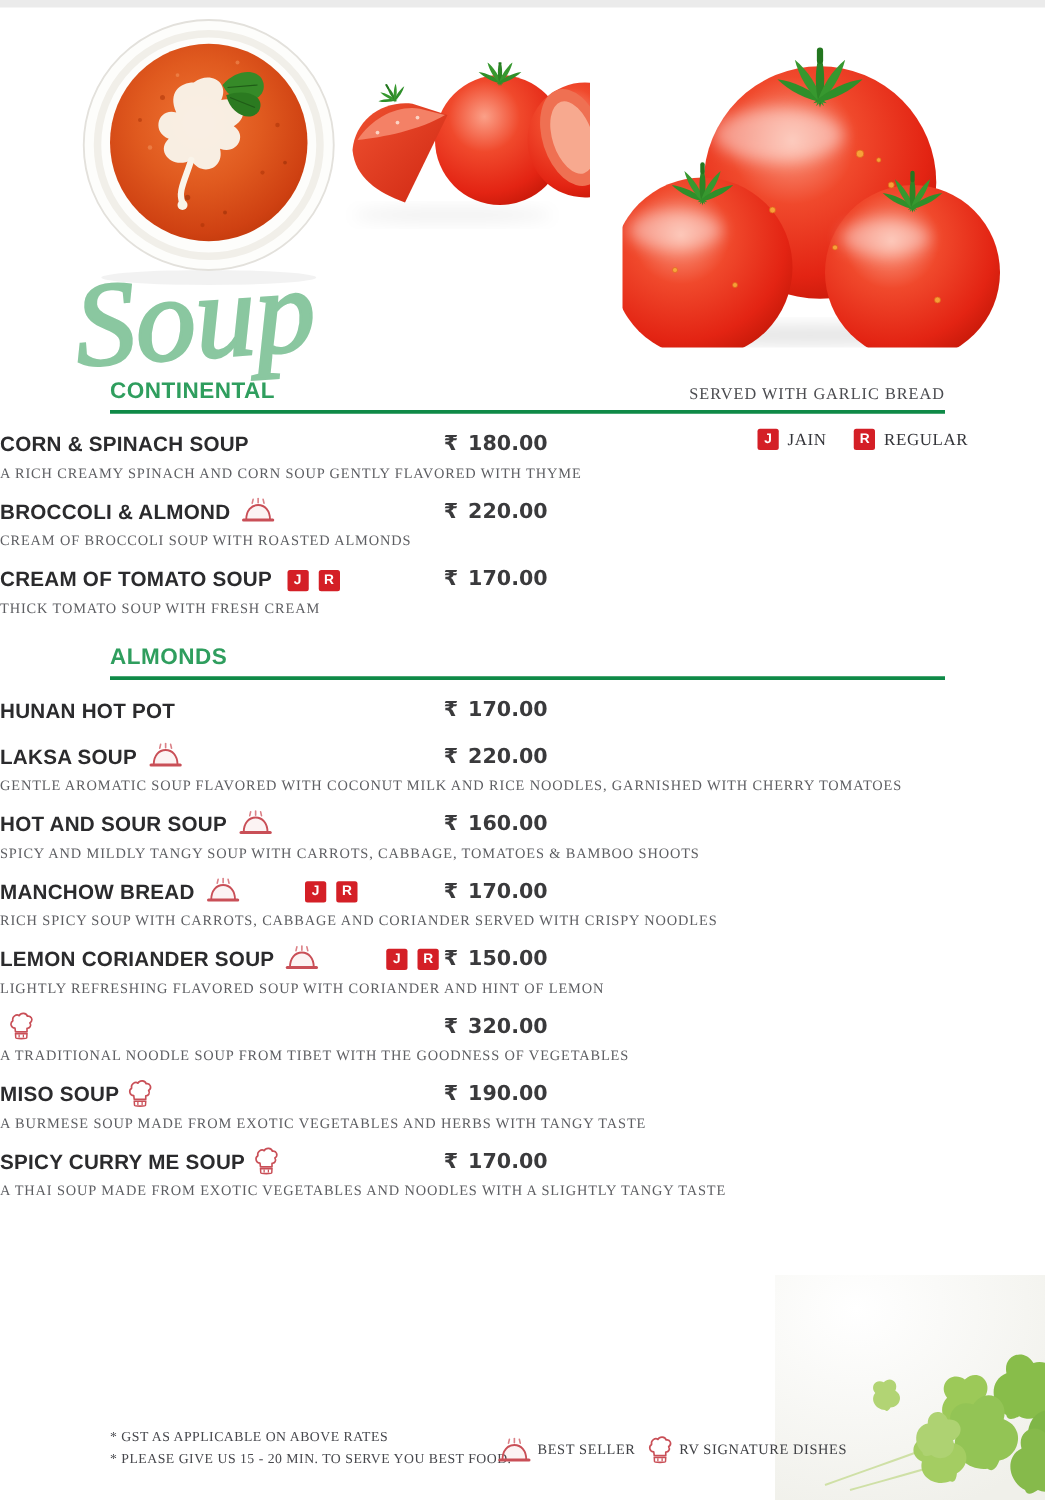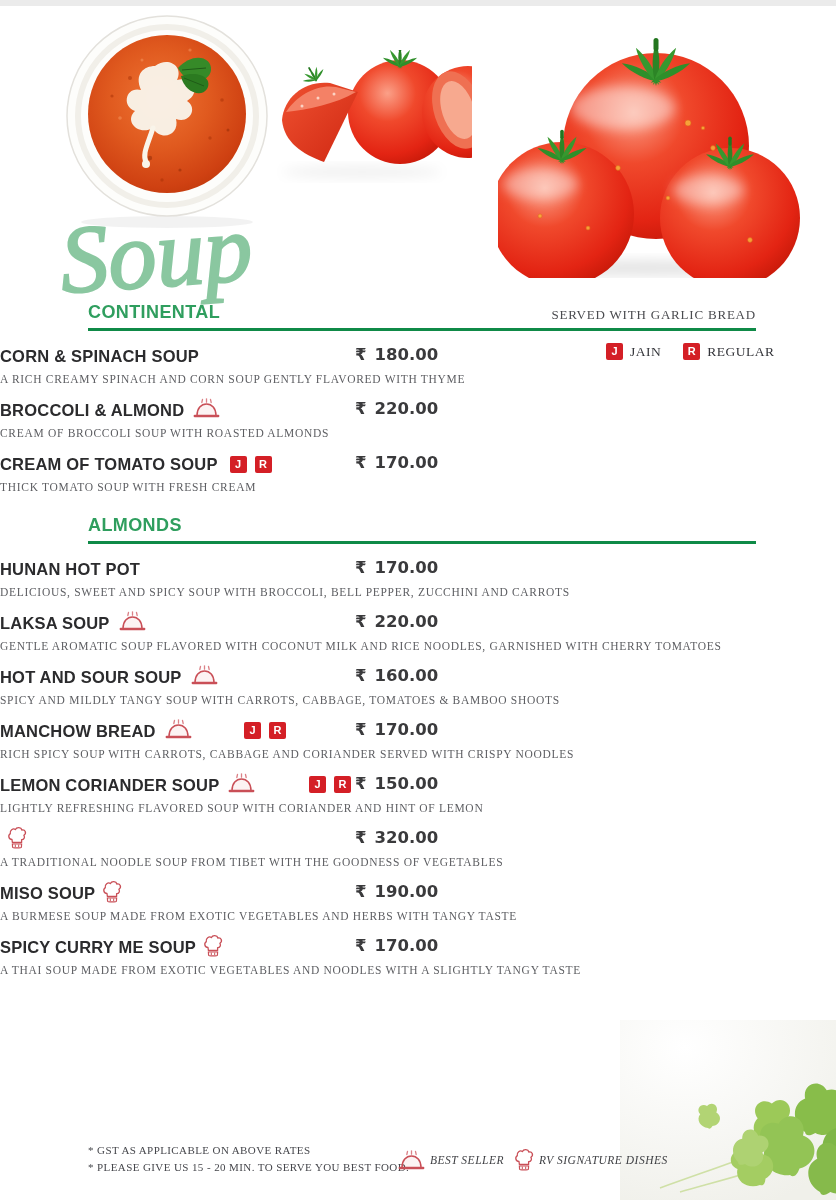--- a/index.html
+++ b/index.html
@@ -51,21 +51,21 @@
         font-family:"DejaVu Sans","Liberation Sans",sans-serif;
         font-size:16.5px;font-weight:700;color:#3a3a3c;}
   .item-desc{font-family:"Liberation Serif",serif;font-size:11.5px;color:#5d5e62;
         letter-spacing:.7px;margin-top:5px;white-space:nowrap;}
 
   
   .footer-notes{position:absolute;left:88px;top:1142px;font-family:"Liberation Serif",serif;
         font-size:11px;color:#46474c;line-height:17px;letter-spacing:.4px;}
   .footer-legend{position:absolute;left:398px;top:1148px;display:flex;align-items:center;}
   .footer-legend .lbl{font-family:"Liberation Serif",serif;font-size:11.5px;color:#3f4044;
-        letter-spacing:.5px;margin:0 10px 0 5px;font-style:italic;}
+        letter-spacing:.5px;margin:0 10px 0 5px;}
 </style>
 </head>
 <body>
 
 <svg width="0" height="0" style="position:absolute">
   <defs>
     <radialGradient id="tg" cx="38%" cy="32%" r="78%">
       <stop offset="0%" stop-color="#fba088"></stop>
         <stop offset="35%" stop-color="#f0492c"></stop>
       <stop offset="75%" stop-color="#e32413"></stop>
@@ -257,21 +257,20 @@
                   <path d="M25,3.5 C23.5,9.5 15,15.2 7.5,14.8 C2.8,14.6 0.8,11.6 2.6,10.2 C4.4,8.9 7.5,10.2 12,8.8 C16.8,7.3 21.3,4.6 23.2,1.6 Z" fill="#d6231f"></path>
                   <path d="M23.2,3.2 C24.2,1.2 25.4,0.8 25.6,2.4" stroke="#7f3f12" stroke-width="1.4" fill="none" stroke-linecap="round"></path>
                 </svg>
             </span>
             <span class="item-name">HUNAN HOT POT</span>
             <span class="price">
                 <span>₹</span>
                 <span>170.00</span>
               </span>
           </div>
-          <div class="item-desc">DELICIOUS, SWEET AND SPICY SOUP WITH BROCCOLI, BELL PEPPER, ZUCCHINI AND CARROTS</div>
         </div>
 
         <div class="item">
           <div class="item-line">
             <span class="item-name">LAKSA SOUP</span>
             <span class="icon cloche">
               <svg width="27" height="23" viewBox="0 0 27 23">
                   <g stroke="#db8187" stroke-width="1.3" stroke-linecap="round">
                     <path d="M9.5,2.5 L8.8,5.5"></path>
                     <path d="M13.5,1.8 L13.5,5.2"></path>

